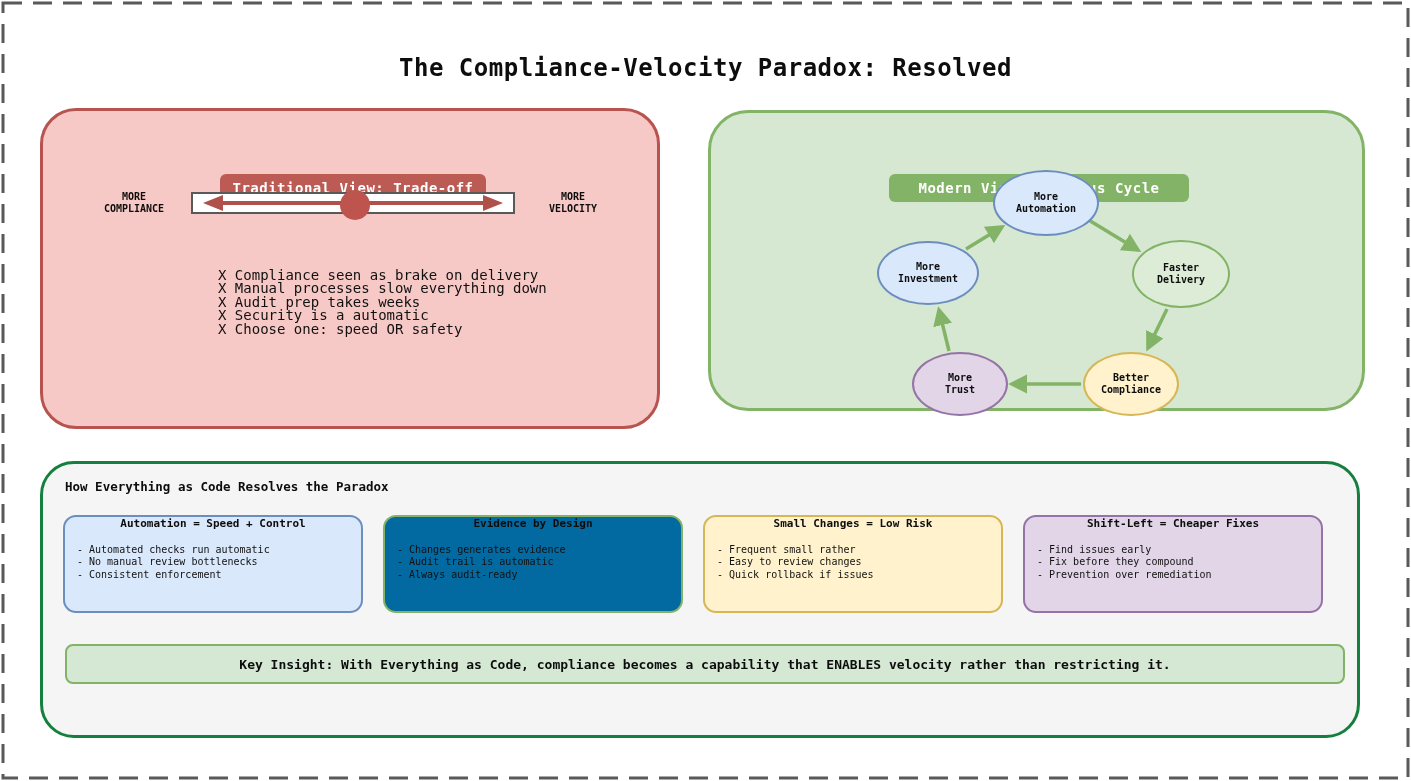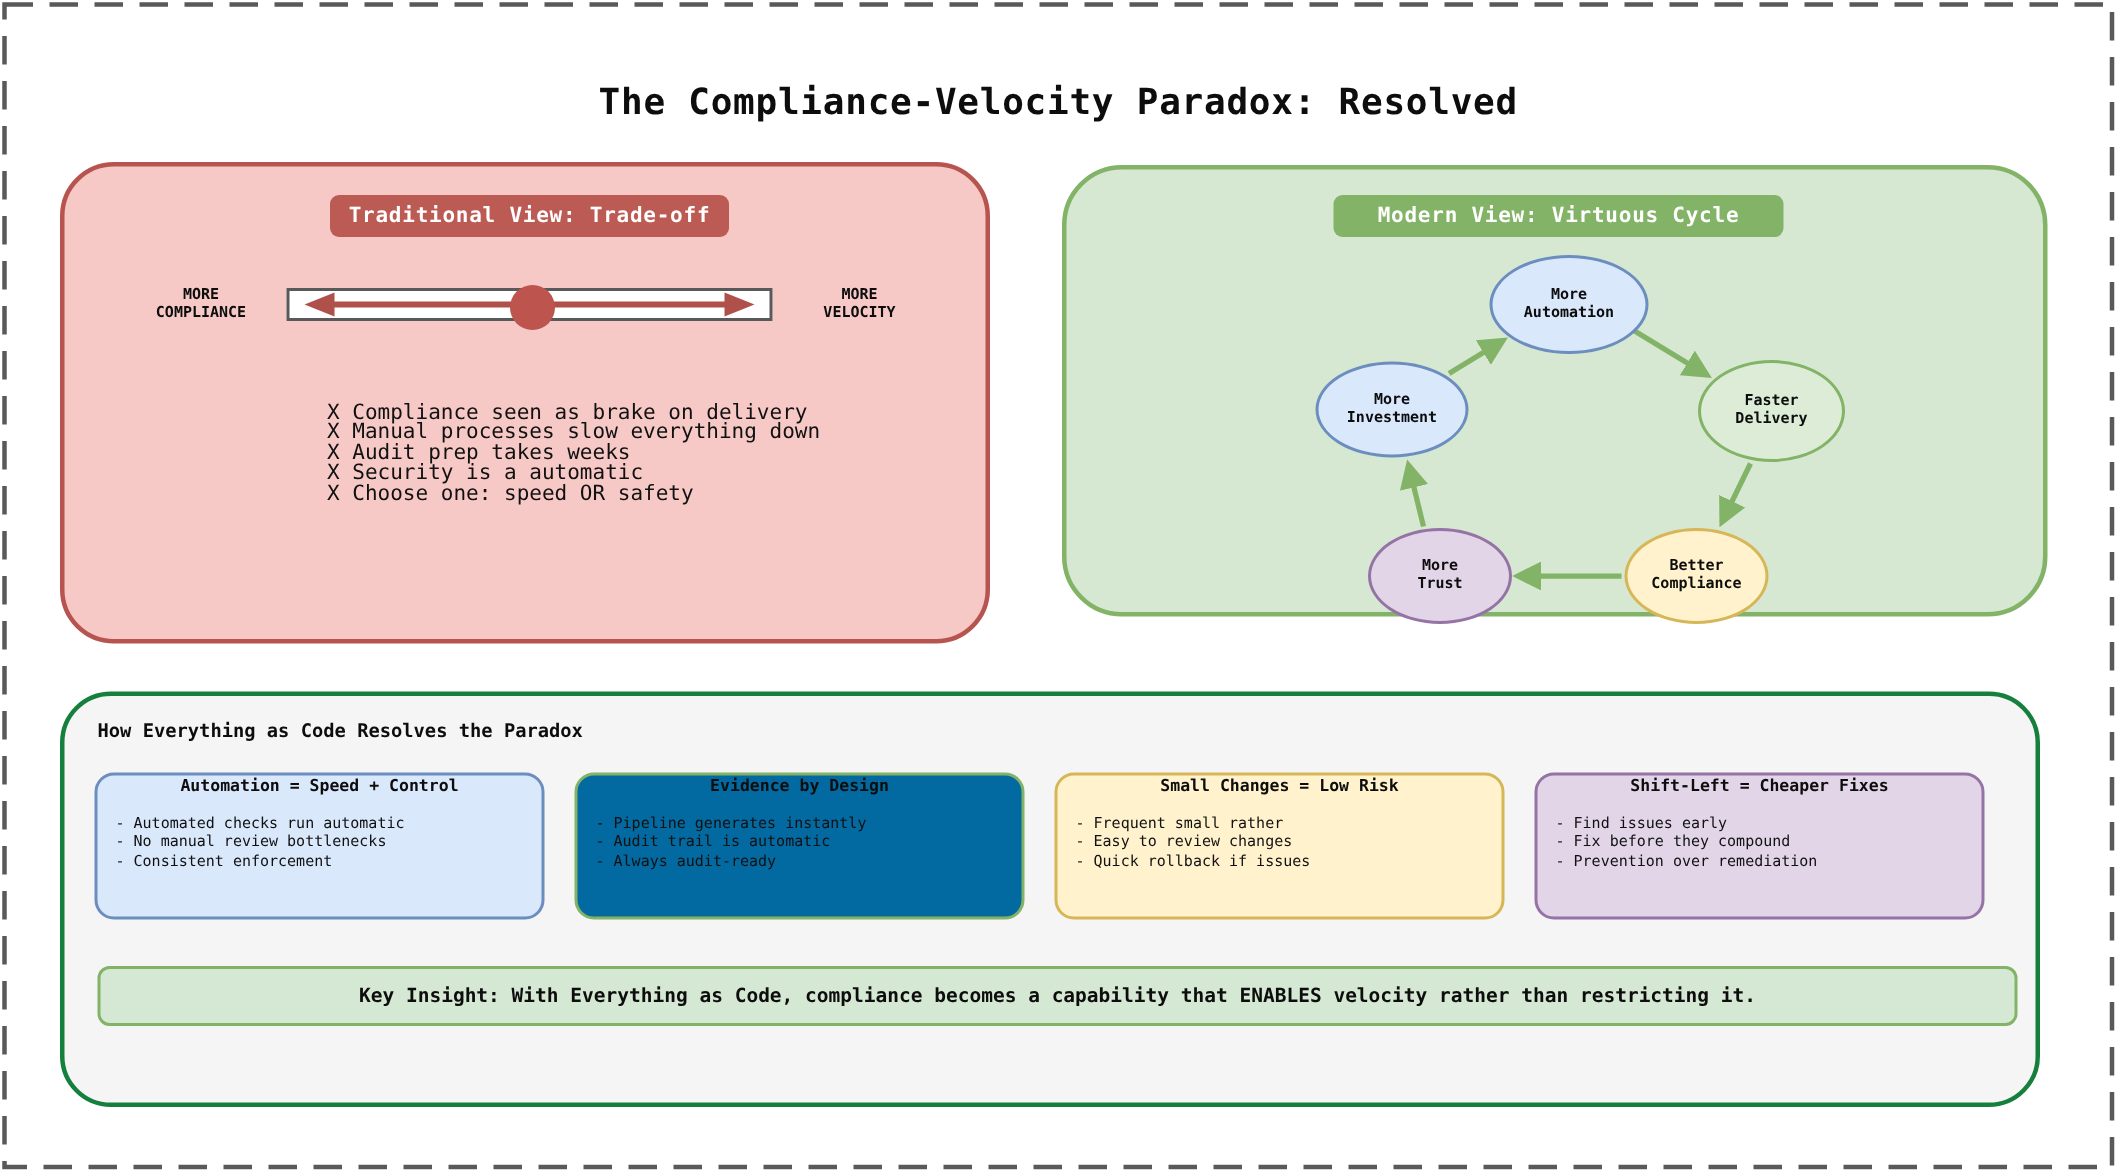--- a/index.html
+++ b/index.html
@@ -23,21 +23,21 @@
     left:708px;top:110px;width:657px;height:301px;
     background:#d6e8d2;border:3px solid #82b366;border-radius:40px;
   }
   .panel-bottom{
     left:40px;top:461px;width:1320px;height:277px;
     background:#f5f5f5;border:3px solid #15803d;border-radius:34px;padding-left:33px;
   }
   .panel-header{
     position:absolute;box-sizing:border-box;height:28px;line-height:28px;
     text-align:center;color:#ffffff;font-weight:bold;font-size:14px;
-    letter-spacing:0.5px;border-radius:6px;
+    letter-spacing:0.5px;border-radius:6px;margin-top:44px;
   }
   .hdr-trad{left:177px;top:19px;width:266px;background:#bc5a54;}
   .hdr-modern{left:178px;top:17px;width:300px;background:#82b366;}
   
   .slider-label{
     position:absolute;width:110px;text-align:center;font-size:10px;
     font-weight:bold;line-height:12px;white-space:pre;color:#0d0d0d;
   }
   .lbl-left{left:36px;top:80px;}
   .lbl-right{left:475px;top:80px;}
@@ -159,21 +159,21 @@
       <div class="card-points">
         <div>- Automated checks run automatic</div>
         <div>- No manual review bottlenecks</div>
         <div>- Consistent enforcement</div>
       </div>
     </div>
 
     <div class="card" style="left: 340px; background: #0369a1; border-color: rgb(130, 179, 102);">
       <div class="card-title">Evidence by Design</div>
       <div class="card-points">
-        <div>- Pipeline generates instantly</div>
+        <div>- Changes generates evidence</div>
         <div>- Audit trail is automatic</div>
         <div>- Always audit-ready</div>
       </div>
     </div>
 
     <div class="card" style="left: 660px; background: rgb(255, 242, 204); border-color: rgb(214, 182, 86);">
       <div class="card-title">Small Changes = Low Risk</div>
       <div class="card-points">
         <div>- Frequent small rather</div>
         <div>- Easy to review changes</div>

